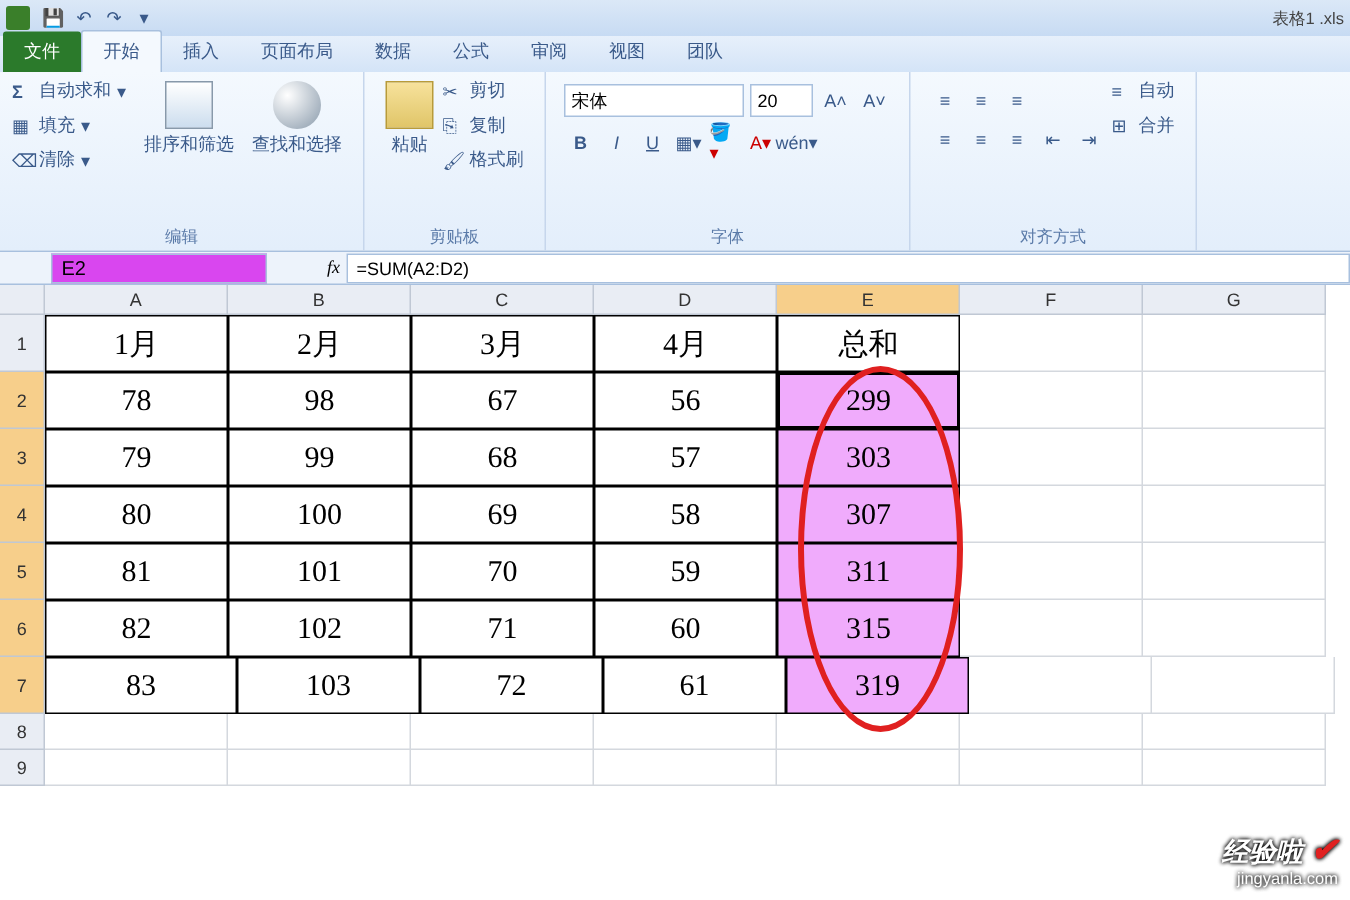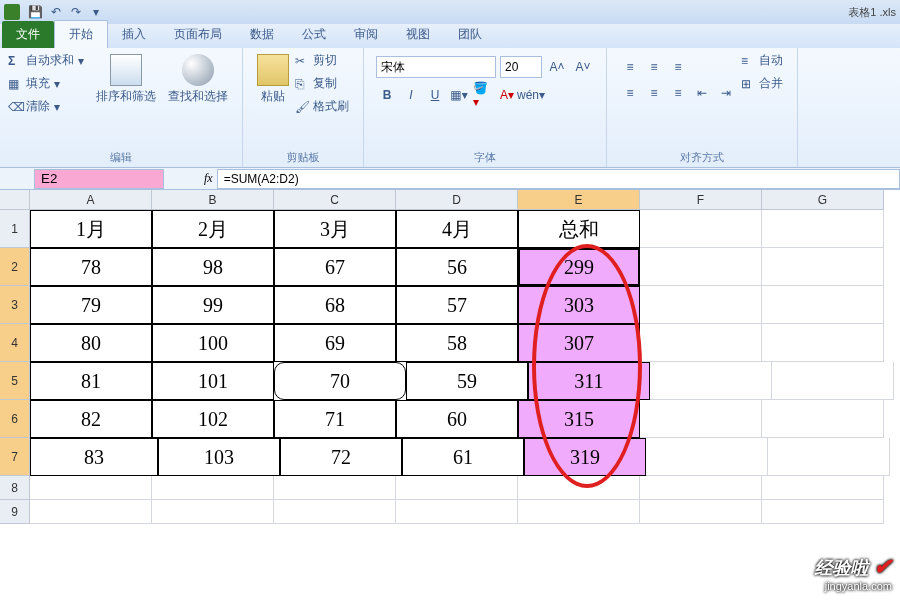--- a/index.html
+++ b/index.html
@@ -48,21 +48,21 @@
 .font-size { width: 42px; height: 22px; border: 1px solid #a8c0de; background: #fff; font-size: 12px; padding: 2px 4px; }
 .aa { font-size: 12px; }
 .font-row2 { display: flex; gap: 2px; }
 .fbtn { width: 22px; height: 22px; border: 1px solid transparent; display: inline-flex; align-items: center; justify-content: center; font-size: 12px; cursor: pointer; }
 
 .align-box { display: flex; flex-direction: column; gap: 4px; padding: 4px; }
 .align-row { display: flex; gap: 2px; }
 
 
 .fbar { height: 22px; border-bottom: 1px solid #a8c0de; display: flex; align-items: center; font-size: 12px; background: #edf3fb; }
-.namebox { width: 130px; height: 20px; border: 1px solid #a8c0de; background: #f9a8d4; margin: 0 4px 0 34px; padding: 2px 6px; }
+.namebox { width: 144px; height: 20px; border: 1px solid #a8c0de; background: #d946ef; margin: 0 4px 0 34px; padding: 2px 6px; }
 .fxbox { display: flex; align-items: center; gap: 4px; margin-left: 36px; }
 .fxlabel { font-style: italic; font-family: serif; }
 .formula { flex: 1; padding: 2px 6px; background: #fff; height: 20px; border: 1px solid #a8c0de; margin-left: 4px; display: flex; align-items: flex-start; }
 
 
 .grid-wrap { position: relative; }
 .colheads { display: flex; height: 20px; }
 .corner { width: 30px; background: #e9edf4; border-right: 1px solid #c0c8d4; border-bottom: 1px solid #c0c8d4; }
 .colhead { text-align: center; font-size: 12px; color: #333; background: #e9edf4; border-right: 1px solid #c0c8d4; border-bottom: 1px solid #c0c8d4; line-height: 20px; }
 .colhead.sel { background: #f7cf8b; }
@@ -278,21 +278,21 @@
         <div class="cell datacell" style="width: 122px;">69</div>
         <div class="cell datacell" style="width: 122px;">58</div>
         <div class="cell datacell selcell" style="width: 122px;">307</div>
         <div class="cell colF" style="width: 122px;"></div>
         <div class="cell colG" style="width: 122px;"></div>
       </div>
       <div class="row drow">
         <div class="rowhead sel">5</div>
         <div class="cell datacell" style="width: 122px;">81</div>
         <div class="cell datacell" style="width: 122px;">101</div>
-        <div class="cell datacell" style="width: 132px; border-radius: 10px;">70</div>
+        <div class="cell datacell" style="width: 122px;">70</div>
         <div class="cell datacell" style="width: 122px;">59</div>
         <div class="cell datacell selcell" style="width: 122px;">311</div>
         <div class="cell colF" style="width: 122px;"></div>
         <div class="cell colG" style="width: 122px;"></div>
       </div>
       <div class="row drow">
         <div class="rowhead sel">6</div>
         <div class="cell datacell" style="width: 122px;">82</div>
         <div class="cell datacell" style="width: 122px;">102</div>
         <div class="cell datacell" style="width: 122px;">71</div>

